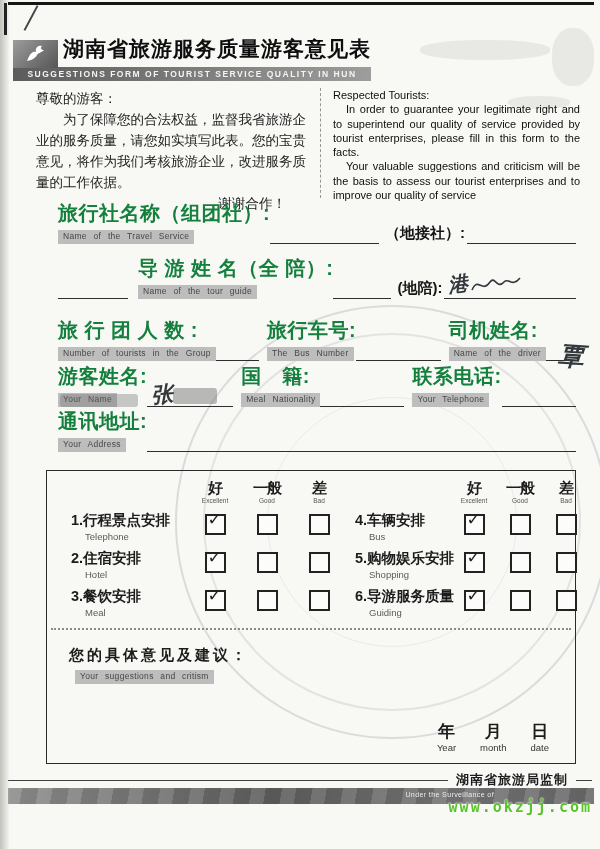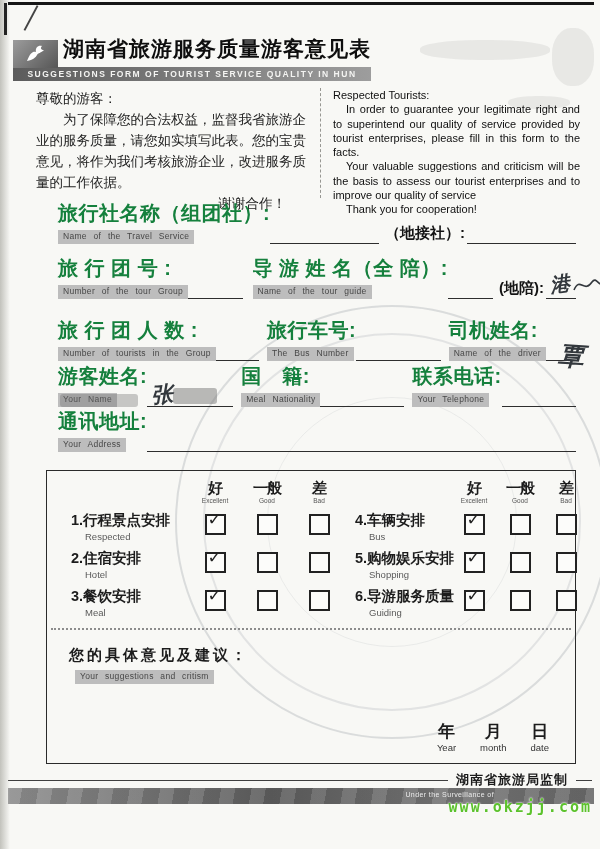--- a/index.html
+++ b/index.html
@@ -124,39 +124,34 @@
   <div class="intro">
     <div class="intro-cn">
       <div>尊敬的游客：</div>
       <div class="body">为了保障您的合法权益，监督我省旅游企业的服务质量，请您如实填写此表。您的宝贵意见，将作为我们考核旅游企业，改进服务质量的工作依据。</div>
       <div class="closing">谢谢合作！</div>
     </div>
     <div class="intro-en">
       <p>Respected Tourists:</p>
       <p class="ind">In order to guarantee your legitimate right and to superintend our quality of service provided by tourist enterprises, please fill in this form to the facts.</p>
       <p class="ind">Your valuable suggestions and criticism will be the basis to assess our tourist enterprises and to improve our quality of service</p>
-      <p class="ind">Thank you for cooperation!</p>
     </div>
   </div>
 
   <div class="frow" style="top:202px;">
     <div class="fblock">
       <span class="cjk">旅行社名称（组团社）:</span>
       <span class="tag">Name of the Travel Service</span>
     </div>
     <div class="uline u-flex"></div>
     <span class="cjk2">（地接社）:</span>
     <div class="uline u-flex"></div>
   </div>
 
   <div class="frow" style="top:257px;">
-    <div class="fblock">
-      <span class="cjk">旅 行 团 号 :</span>
-      <span class="tag">Number of the tour Group</span>
-    </div>
     <div class="uline" style="width:70px;"></div>
     <div class="fblock" style="margin-left:10px;">
       <span class="cjk">导 游 姓 名（全 陪）:</span>
       <span class="tag">Name of the tour guide</span>
     </div>
     <div class="uline" style="width:58px;"></div>
     <span class="cjk2">(地陪):</span>
     <div class="uline u-flex">
       <span class="hand hand-dipei">港</span>
       <svg class="squiggle" width="52" height="22" viewBox="0 0 52 22">
@@ -239,21 +234,21 @@
         <div class="cell">
           <div class="sc-cn">一般</div>
           <div class="sc-en">Good</div>
         </div>
         <div class="cell">
           <div class="sc-cn">差</div>
           <div class="sc-en">Bad</div>
         </div>
         <div class="cell item-label">
           <div class="it-cn">1.行程景点安排</div>
-          <div class="it-en">Respected</div>
+          <div class="it-en">Telephone</div>
         </div>
         <div class="cell">
           <div class="cbox">
             <span class="tick">✓</span>
           </div>
         </div>
         <div class="cell">
           <div class="cbox"></div>
         </div>
         <div class="cell">

